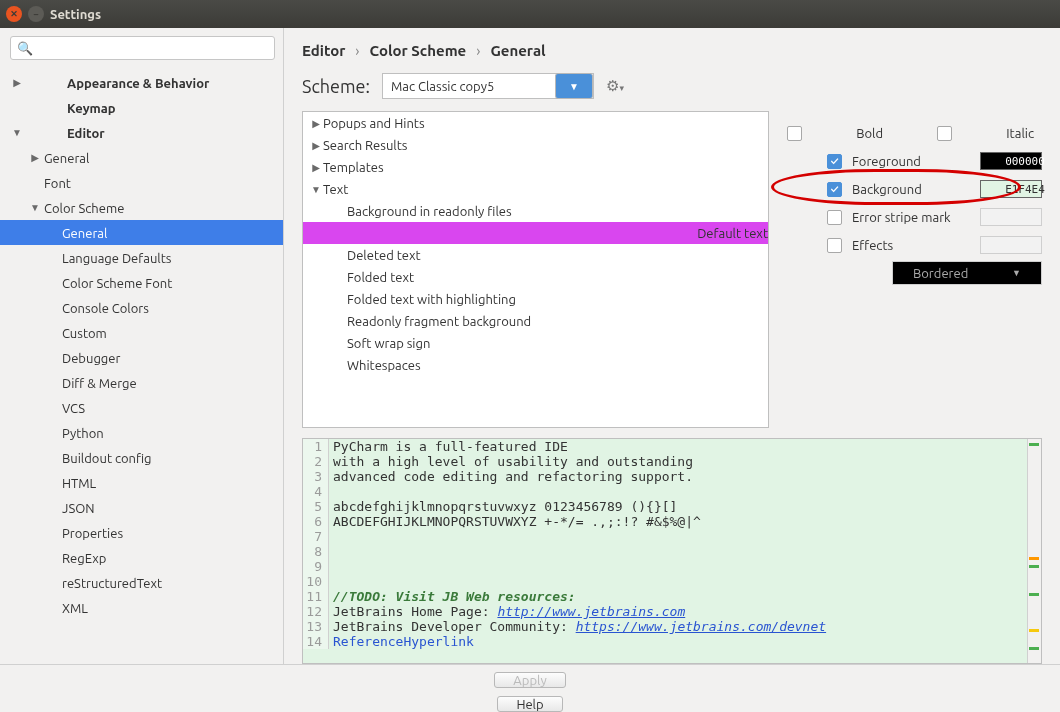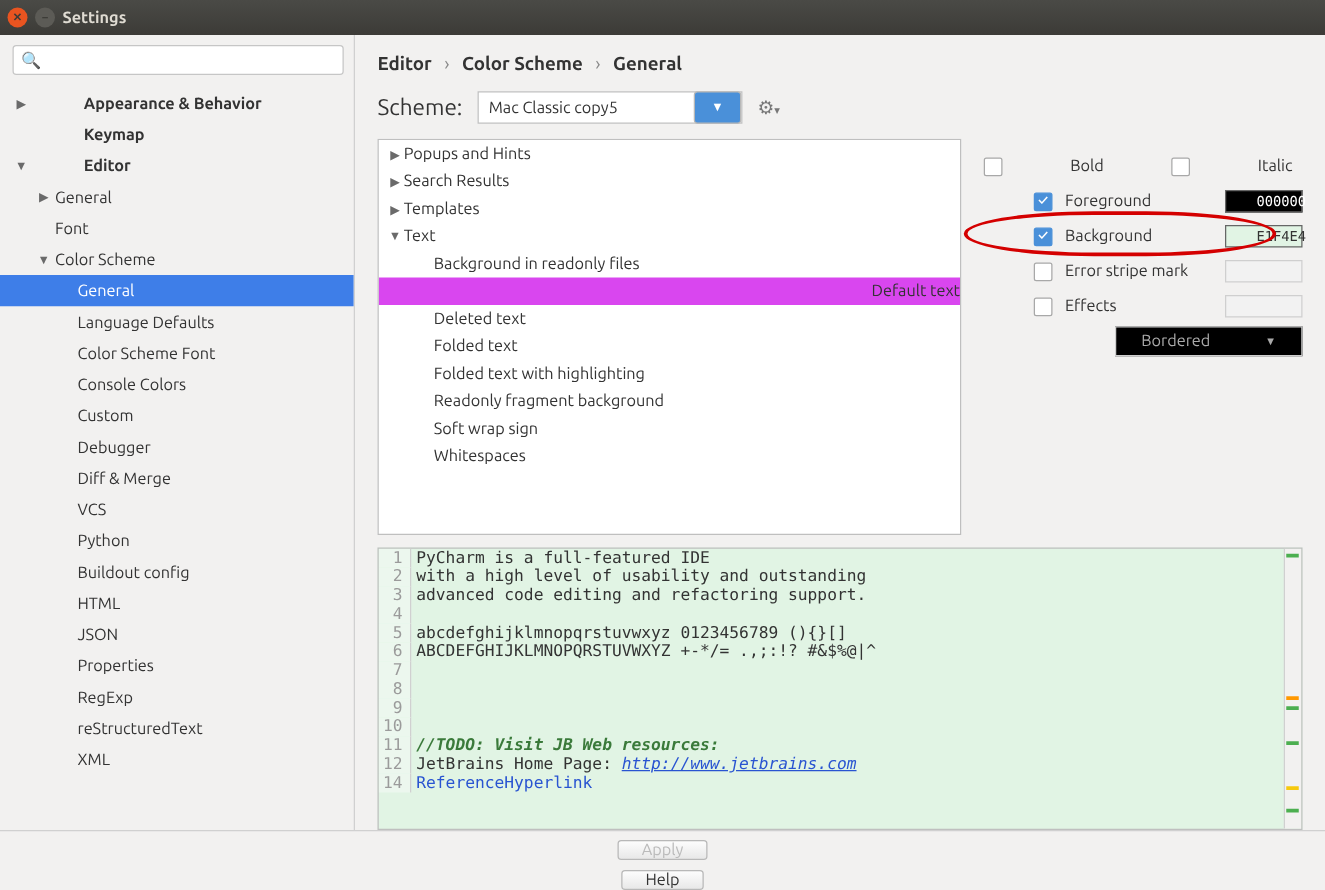--- a/index.html
+++ b/index.html
@@ -447,20 +447,24 @@
           </div>
           <div class="code-line">
             <span class="ln">11</span>
             <span class="code-txt"><span class="c-comment">//TODO: Visit JB Web resources:</span></span>
           </div>
           <div class="code-line">
             <span class="ln">12</span>
             <span class="code-txt">JetBrains Home Page: <span class="c-link">http://www.jetbrains.com</span></span>
           </div>
           <div class="code-line">
+            <span class="ln">13</span>
+            <span class="code-txt">JetBrains Developer Community: <span class="c-link">https://www.jetbrains.com/devnet</span></span>
+          </div>
+          <div class="code-line">
             <span class="ln">14</span>
             <span class="code-txt"><span class="c-ref">ReferenceHyperlink</span></span>
           </div>
         </div>
       <div class="margin-marks">
         <div class="mm" style="top:4px;background:#4caf50;"></div>
         <div class="mm" style="top:118px;background:#ff9800;"></div>
         <div class="mm" style="top:126px;background:#4caf50;"></div>
         <div class="mm" style="top:154px;background:#4caf50;"></div>
         <div class="mm" style="top:190px;background:#f6c90e;"></div>

